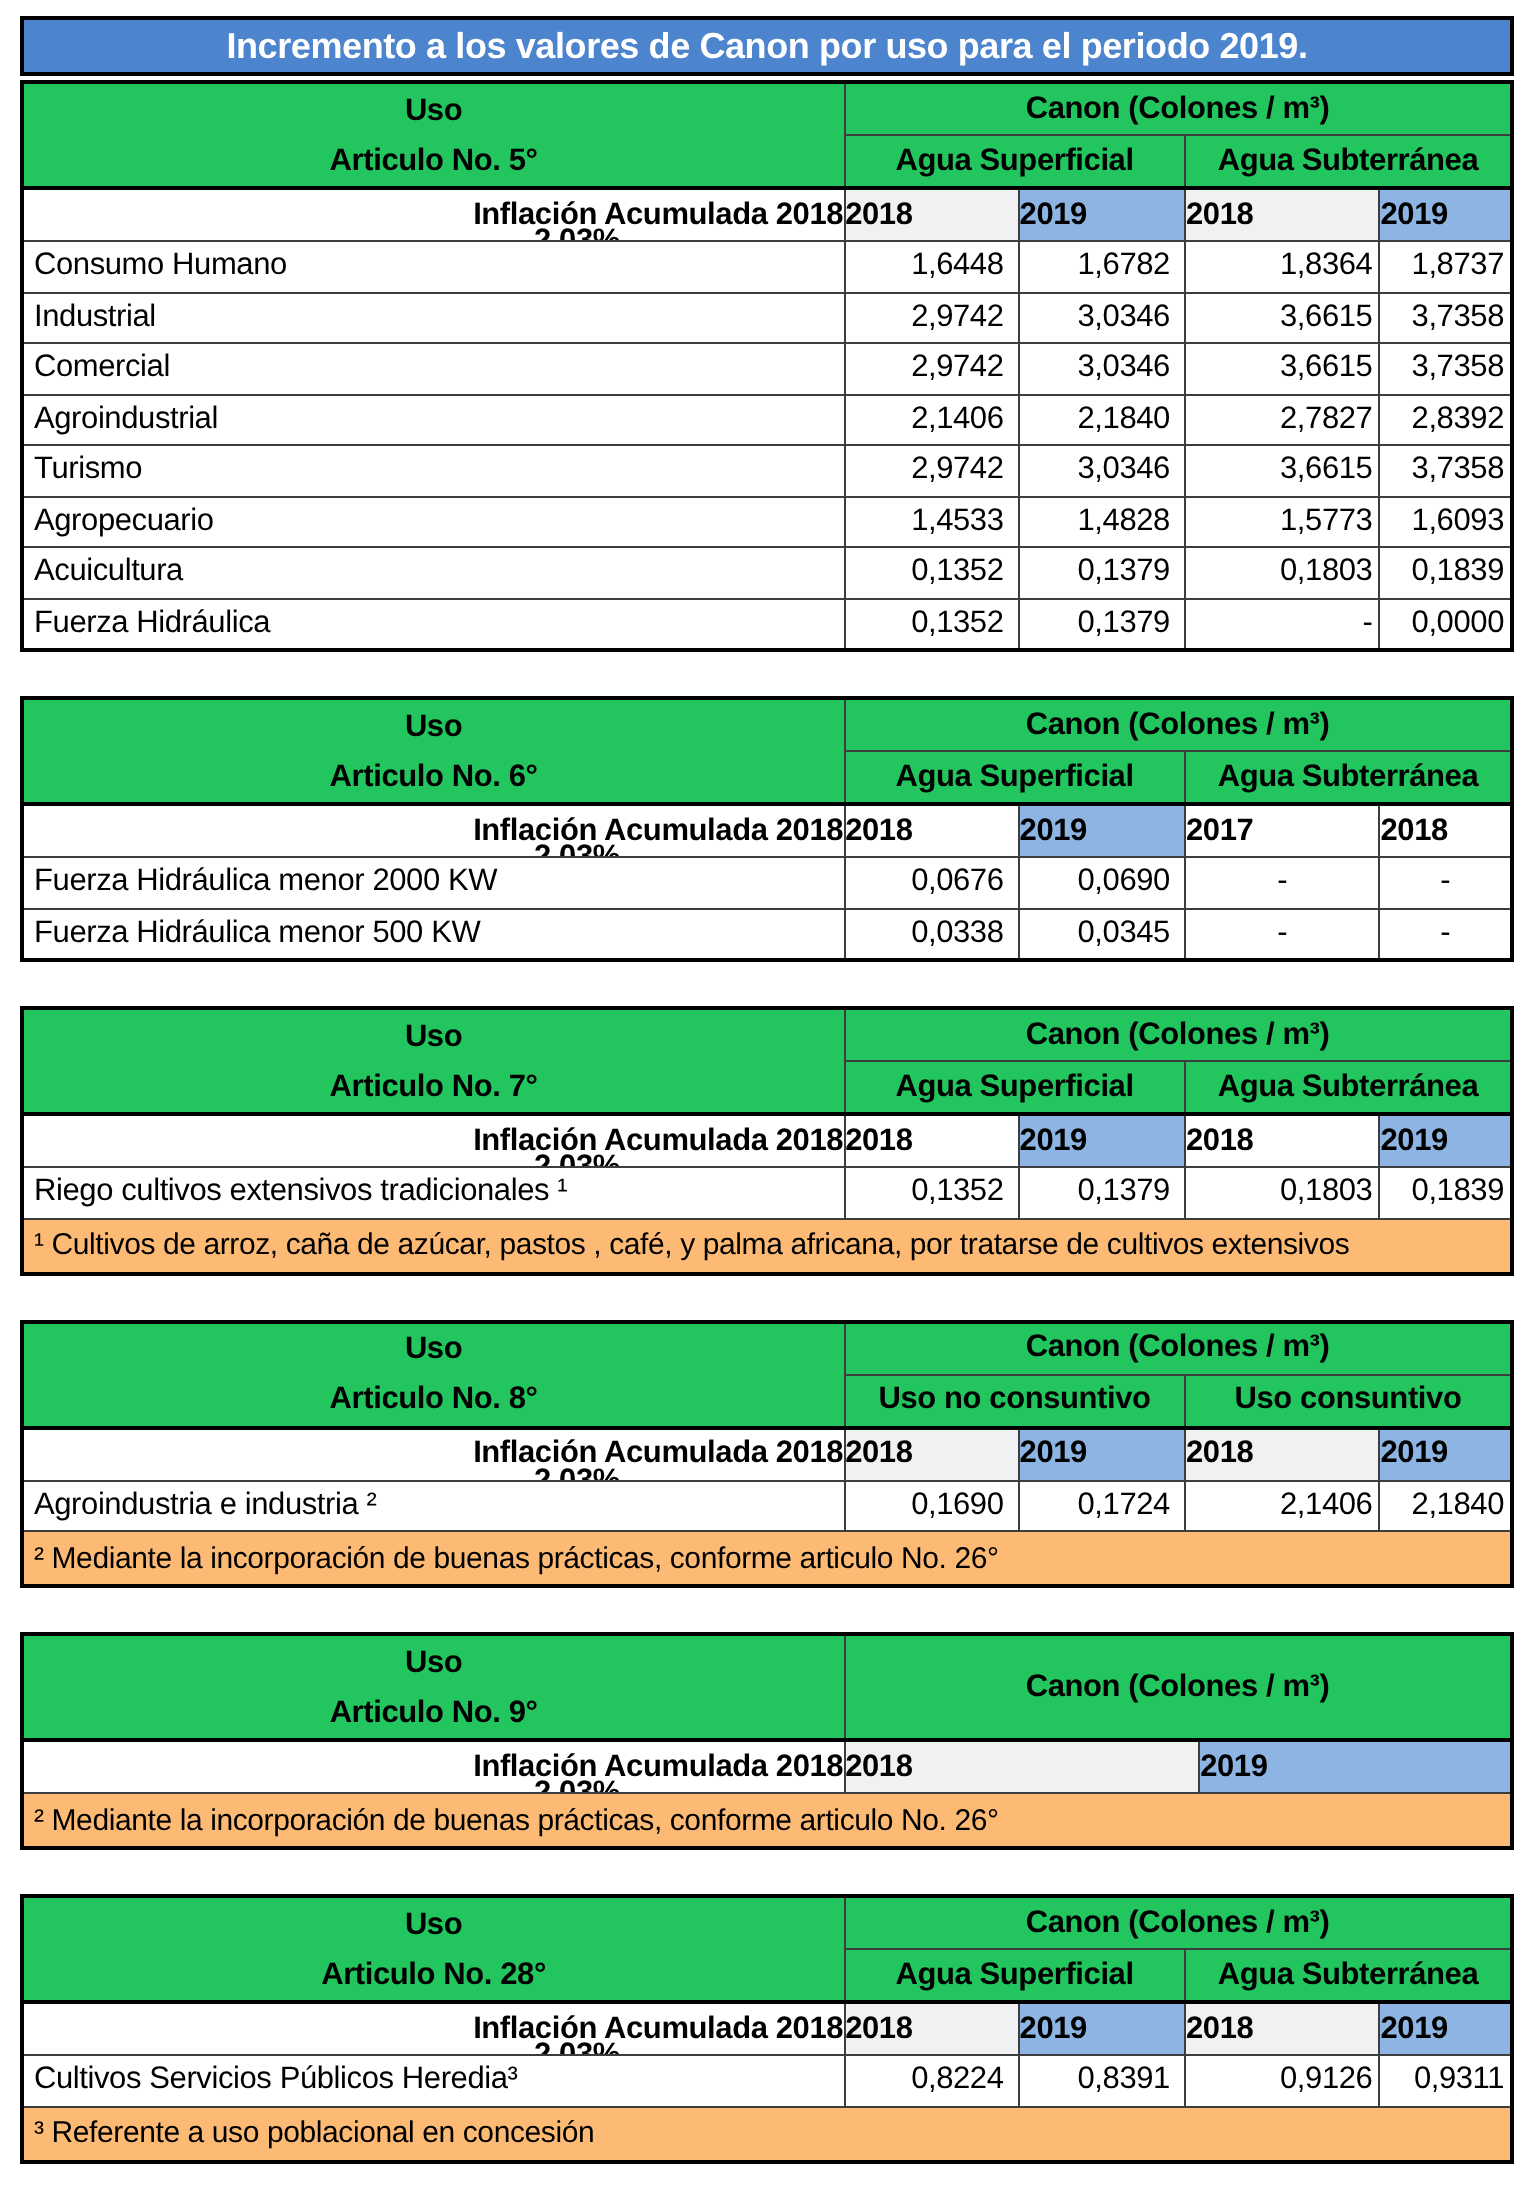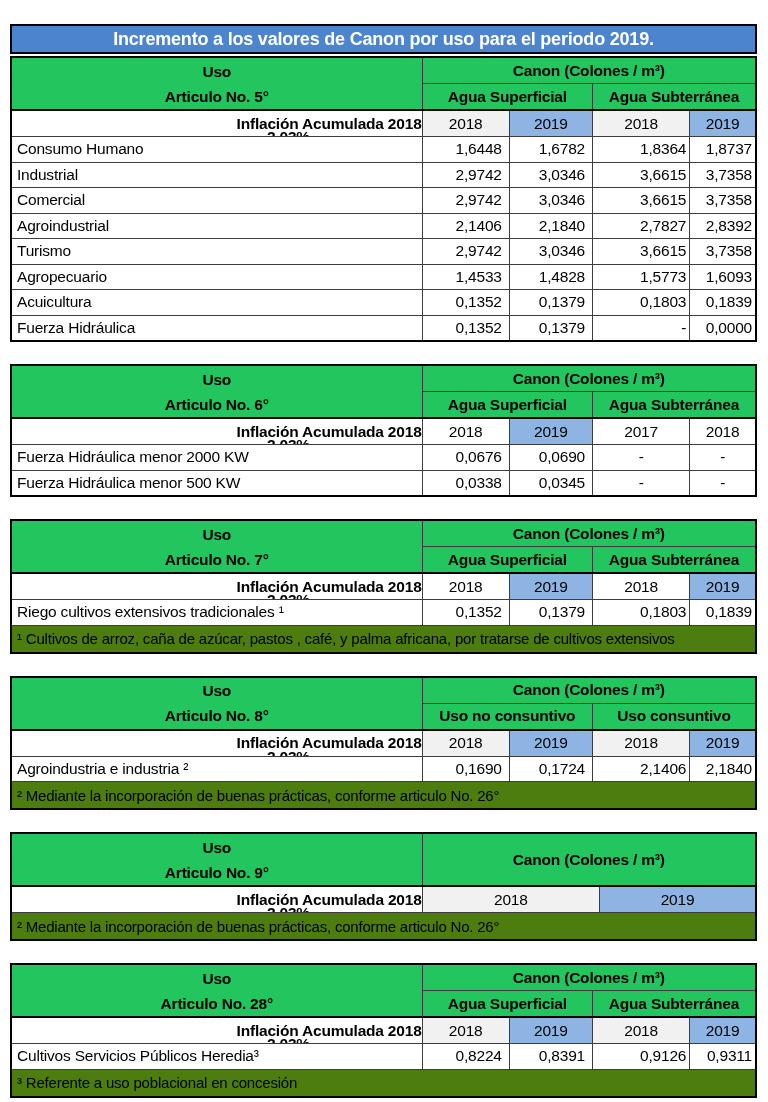--- a/index.html
+++ b/index.html
@@ -14,21 +14,20 @@
     width:743px;
     border:2px solid #000;
     background:#4C85CE;
     color:#fff;
     font-weight:bold;
     font-size:18px;
     letter-spacing:-0.2px;
     text-align:center;
     height:26px;
     line-height:26px;
-    margin-top:16px;
   }
 
   table.tbl {
     border-collapse:collapse;
     table-layout:fixed;
     width:747px;
     border:2px solid #000;
     margin-top:22px;
   }
   table.tbl.first { margin-top:2px; }
@@ -48,34 +47,34 @@
     font-weight:bold;
     text-align:center;
     height:25px;
   }
   .uso-cell div { line-height:25px; }
 
   
   .infl td { border-top:2px solid #000; height:25px; background:#fff; }
   .infl-left { font-weight:bold; position:relative; padding-left:5px !important; text-align:right; }
   .pct { position:absolute; left:255px; top:17px; }
-  .yr { text-align:center; font-weight:normal; }
+  .yr { font-weight:bold; }
   .yr.gray { background:#F1F1F1; }
   .yr.blue { background:#8DB4E2;margin-top:40px; }
   .yr.white { background:#fff; }
 
   
   .data td { height:24.5px; background:#fff; }
   .lbl { text-align:left; padding-left:5px !important; }
   .num { text-align:right; padding-right:7px !important; }
   .num.tight { padding-right:3px !important; }
   .ctr { text-align:center; padding-right:0 !important; }
 
   
-  .fn td { height:26px; text-align:left; padding-left:5px !important; font-size:15px; background:#4d7c0f; }
+  .fn td { height:26px; text-align:left; padding-left:5px !important; font-size:15px; background:#fdba74; }
 </style>
 </head>
 <body>
 
 <div class="page">
 
   <div class="title-bar">Incremento a los valores de Canon por uso para el periodo 2019.</div>
 
   <table class="tbl first">
     <colgroup>

